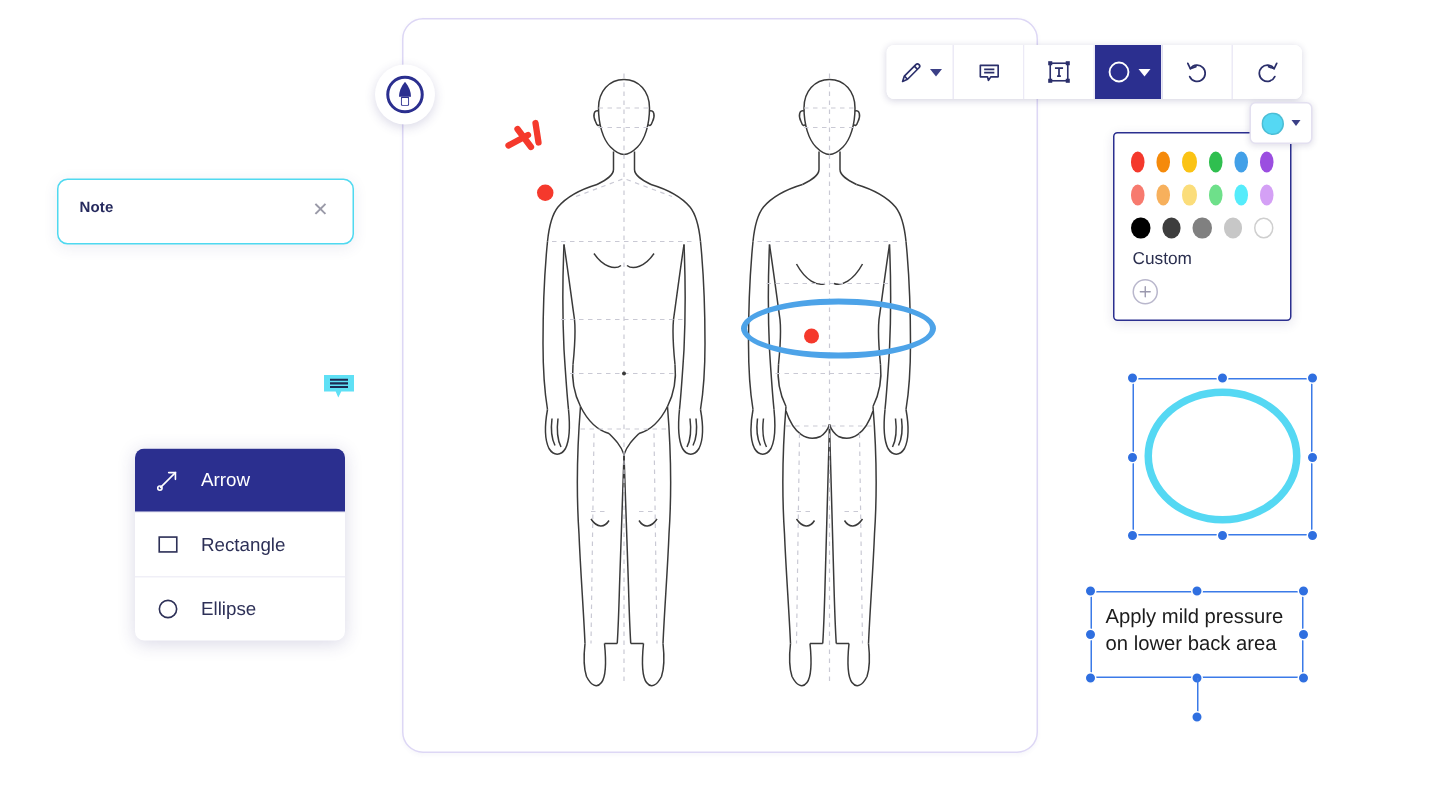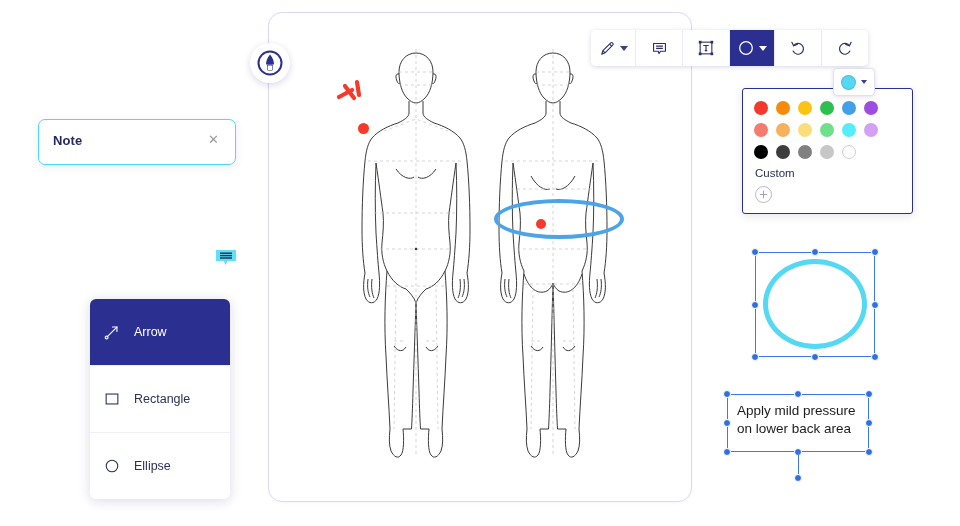--- a/index.html
+++ b/index.html
@@ -49,21 +49,21 @@
   .color-btn{
     position:absolute;left:833px;top:68px;width:40px;height:26px;
     background:#fff;border:1px solid #e3e0f0;border-radius:4px;
     box-shadow:0 1px 4px rgba(40,36,100,.14);
     display:flex;align-items:center;justify-content:center;gap:5px;cursor:pointer;z-index:60;
   }
   .color-dot{width:13px;height:13px;border-radius:50%;border:1px solid rgba(0,0,0,.12);}
   .caret-sm{width:0;height:0;border-left:3.5px solid transparent;border-right:3.5px solid transparent;border-top:4.5px solid #3b3f86;}
 
   .palette{
-    position:absolute;left:742px;top:88px;width:171px;
+    position:absolute;left:742px;top:88px;width:119px;
     background:#fff;border:1.5px solid #2b2f8f;border-radius:3px;
     padding:12px 11px 10px 11px;box-sizing:border-box;z-index:55;
     box-shadow:0 2px 8px rgba(40,36,100,.12);
   }
   .swatch-row{display:flex;gap:8px;margin-bottom:8px;}
   .swatch{width:14px;height:14px;border-radius:50%;cursor:pointer;}
   .swatch.outline{border:1px solid #cfcfcf;box-sizing:border-box;}
   .custom-label{font-size:11.5px;color:#2b2f4f;margin:6px 0 7px 1px;font-family:"Liberation Sans",sans-serif;}
   .plus-btn{
     width:15px;height:15px;border-radius:50%;border:1px solid #b9b7cc;
@@ -94,36 +94,36 @@
   .rot-handle{position:absolute;left:calc(50% - 4px);top:calc(100% + 22px);width:8px;height:8px;border-radius:50%;background:#2f6fe0;border:1px solid #fff;box-sizing:border-box;}
 
   
   .note{
     position:absolute;left:38px;top:119px;width:198px;
     background:#fff;border:1.5px solid #4fd9f0;border-radius:7px;
     padding:13px 15px 16px 14px;box-sizing:border-box;z-index:30;
     box-shadow:0 2px 10px rgba(60,60,120,.09);
   }
   .note-head{display:flex;align-items:flex-start;justify-content:space-between;}
-  .note-title{font-size:13px;font-weight:bold;color:#262a5e;letter-spacing:.1px;}
+  .note-title{font-size:10px;font-weight:bold;color:#262a5e;letter-spacing:.1px;}
   .note-close{font-size:13px;color:#9a9aa8;cursor:pointer;line-height:1;padding:0 1px;}
   .note-body{margin-top:12px;font-size:12.8px;line-height:1.55;color:#2d3057;}
 
   .note-marker{
     position:absolute;left:215px;top:249px;width:22px;height:17px;z-index:30;cursor:pointer;
   }
 
   
   .shape-menu{
     position:absolute;left:90px;top:299px;width:140px;
     background:#fff;border-radius:6px;overflow:hidden;z-index:45;
     box-shadow:0 2px 12px rgba(50,45,120,.18);
   }
   .shape-item{
-    display:flex;align-items:center;gap:12px;height:34px;padding:16px 12px;cursor:pointer;
+    display:flex;align-items:center;gap:12px;height:34px;padding:4px 12px;cursor:pointer;
     font-size:12.5px;color:#2d3057;border-bottom:1px solid #f0eff7;
   }
   .shape-item:last-child{border-bottom:none;align-items:center;}
   .shape-item.active{background:#2b2f8f;color:#fff;}
   .shape-ico{width:20px;height:20px;display:flex;align-items:center;justify-content:center;flex:none;}
 
   
   .pain-dot{position:absolute;border-radius:50%;background:#f5392c;}
   .back-ellipse{
     position:absolute;left:498px;top:196px;width:130px;height:40px;

